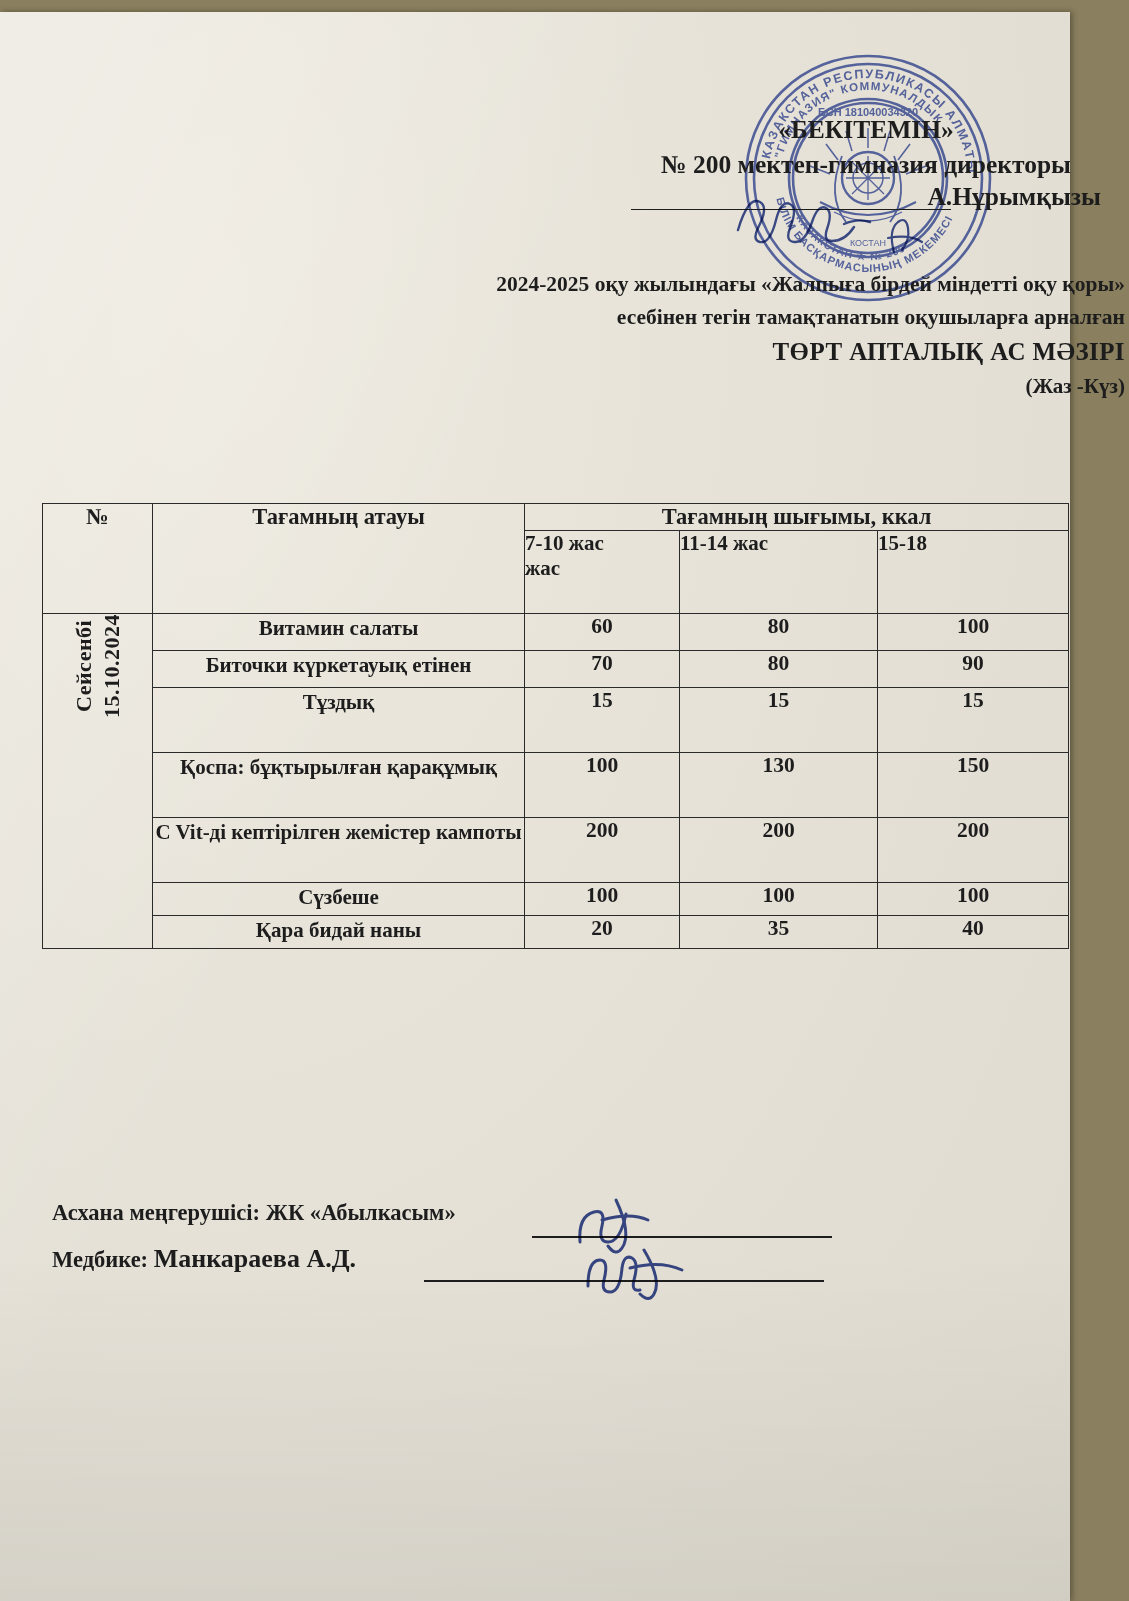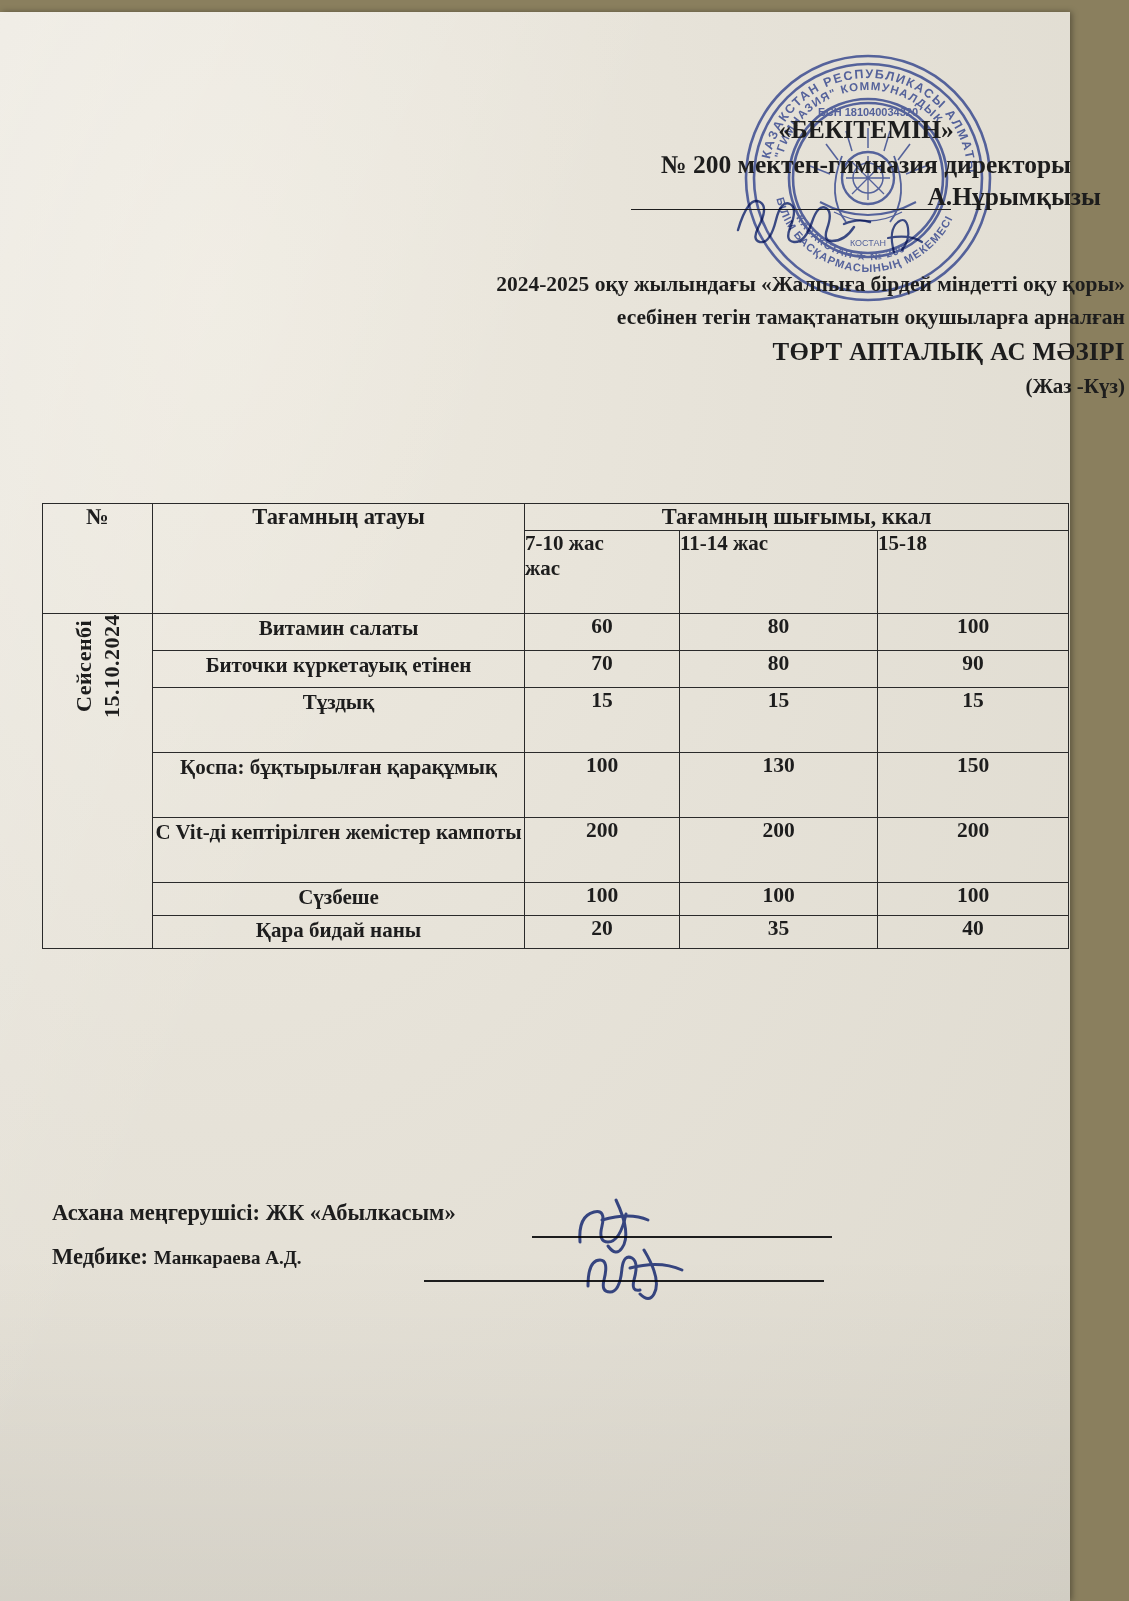--- a/index.html
+++ b/index.html
@@ -180,21 +180,21 @@
     font-size: 22.5px;
     font-weight: bold;
     z-index: 6;
   }
   .f-row {
     position: relative;
     height: 44px;
     white-space: nowrap;
   }
   .f-row .lbl { position: absolute; left: 0; top: 4px; }
-  .f-row .nm2 { font-size: 19px; }
+  .f-row .nm2 { font-size: 26px; }
   .f-row .rule2 {
     position: absolute;
     bottom: 2px;
     border-bottom: 2px solid #1d1d1d;
   }
   #f-row-1 .rule2 { left: 480px; width: 300px; }
   #f-row-2 .rule2 { left: 372px; width: 400px; }
   .f-scribble { position: absolute; z-index: 7; mix-blend-mode: multiply; opacity: .92; }
 </style>
 </head>

